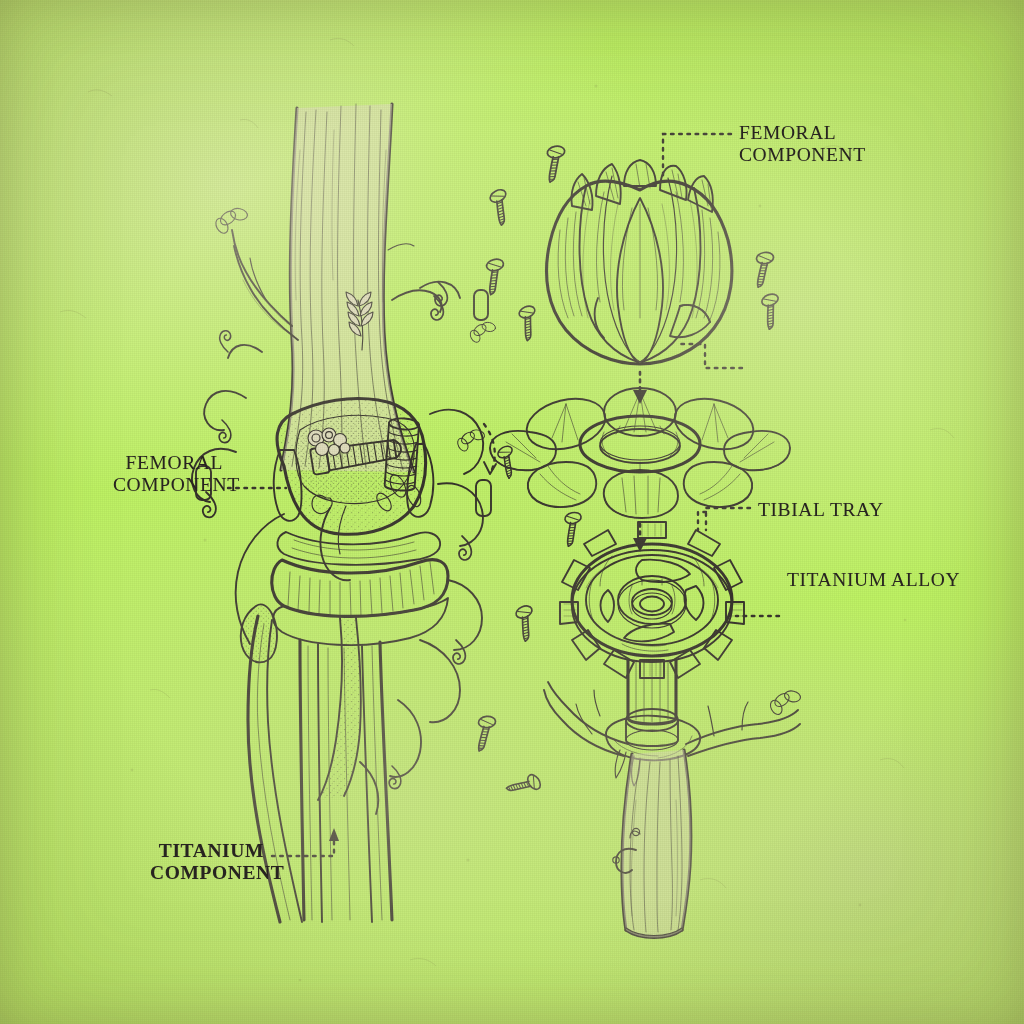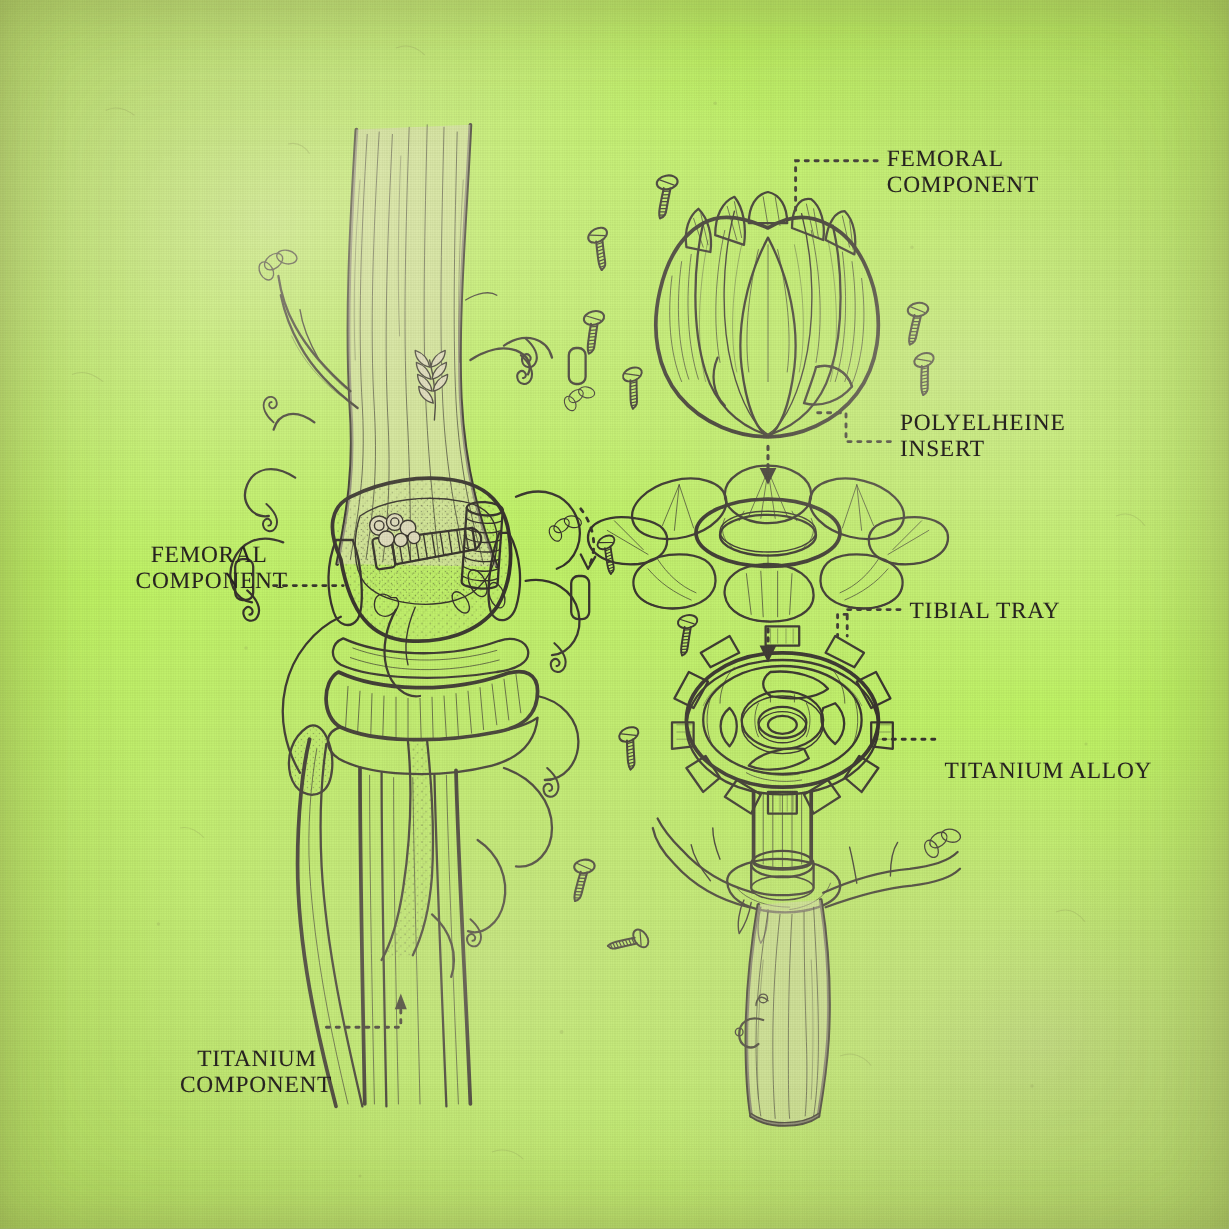--- a/index.html
+++ b/index.html
@@ -697,26 +697,24 @@
       <circle cx="860" cy="905" r="1.4"></circle>
         <circle cx="300" cy="980" r="1.3"></circle>
     </g>
   </svg>
   <div class="paper-vignette"></div>
   <div class="edge-shade"></div>
 
   <div class="label l" style="left:739px;top:122px;">FEMORAL
 COMPONENT</div>
 
-  <div class="label l" style="left:750px;top:342px;">POLYELHEINE
-INSERT</div>
 
   <div class="label l" style="left:758px;top:499px;">TIBIAL TRAY</div>
 
-  <div class="label l" style="left:787px;top:632px;">TITANIUM ALLOY</div>
+  <div class="label l" style="left:787px;top:569px;">TITANIUM ALLOY</div>
 
   <div class="label r" style="left:113px;top:452px;width:110px;">FEMORAL
 COMPONENT</div>
 
-  <div class="label r" style="left:150px;top:872px;width:114px;">TITANIUM
+  <div class="label r" style="left:150px;top:840px;width:114px;font-weight:bold;">TITANIUM
 COMPONENT</div>
 
 </div>
 
 </body></html>

